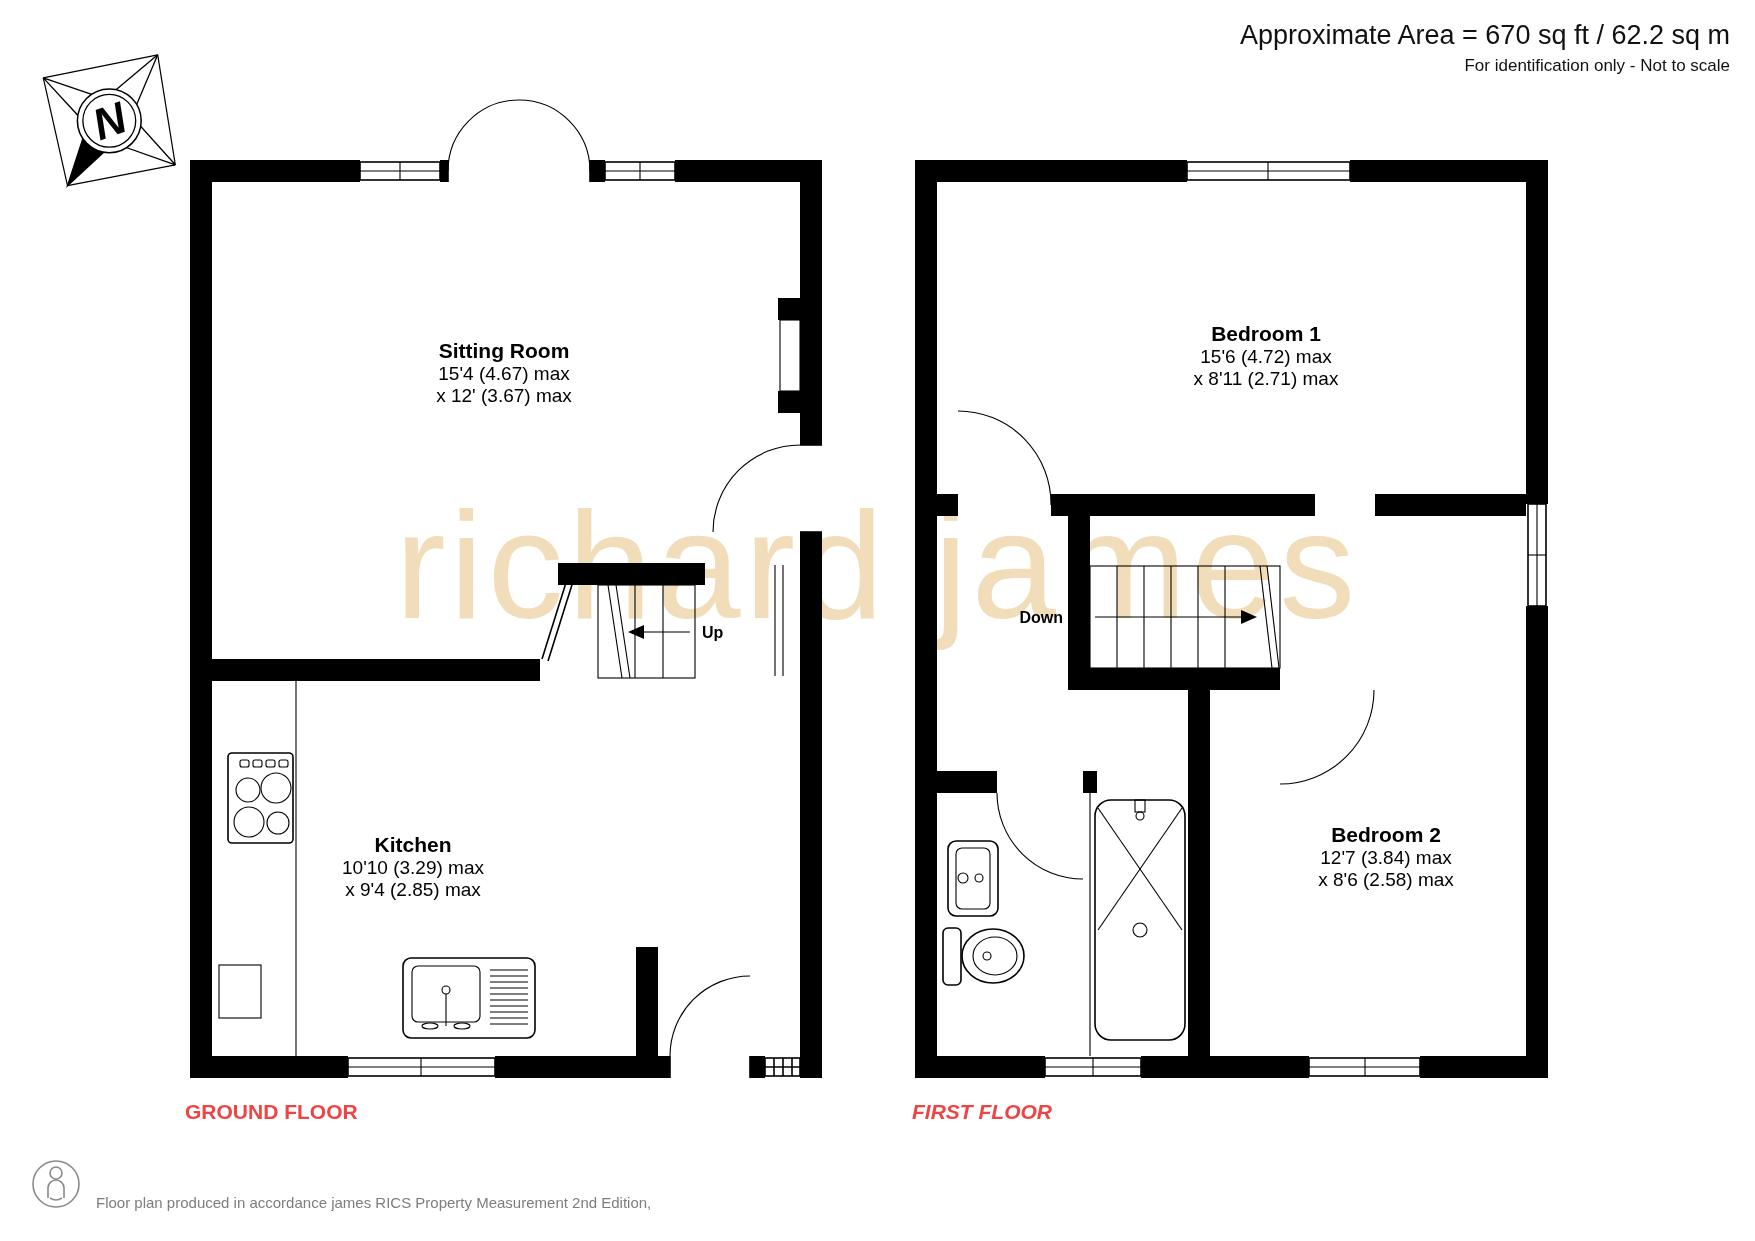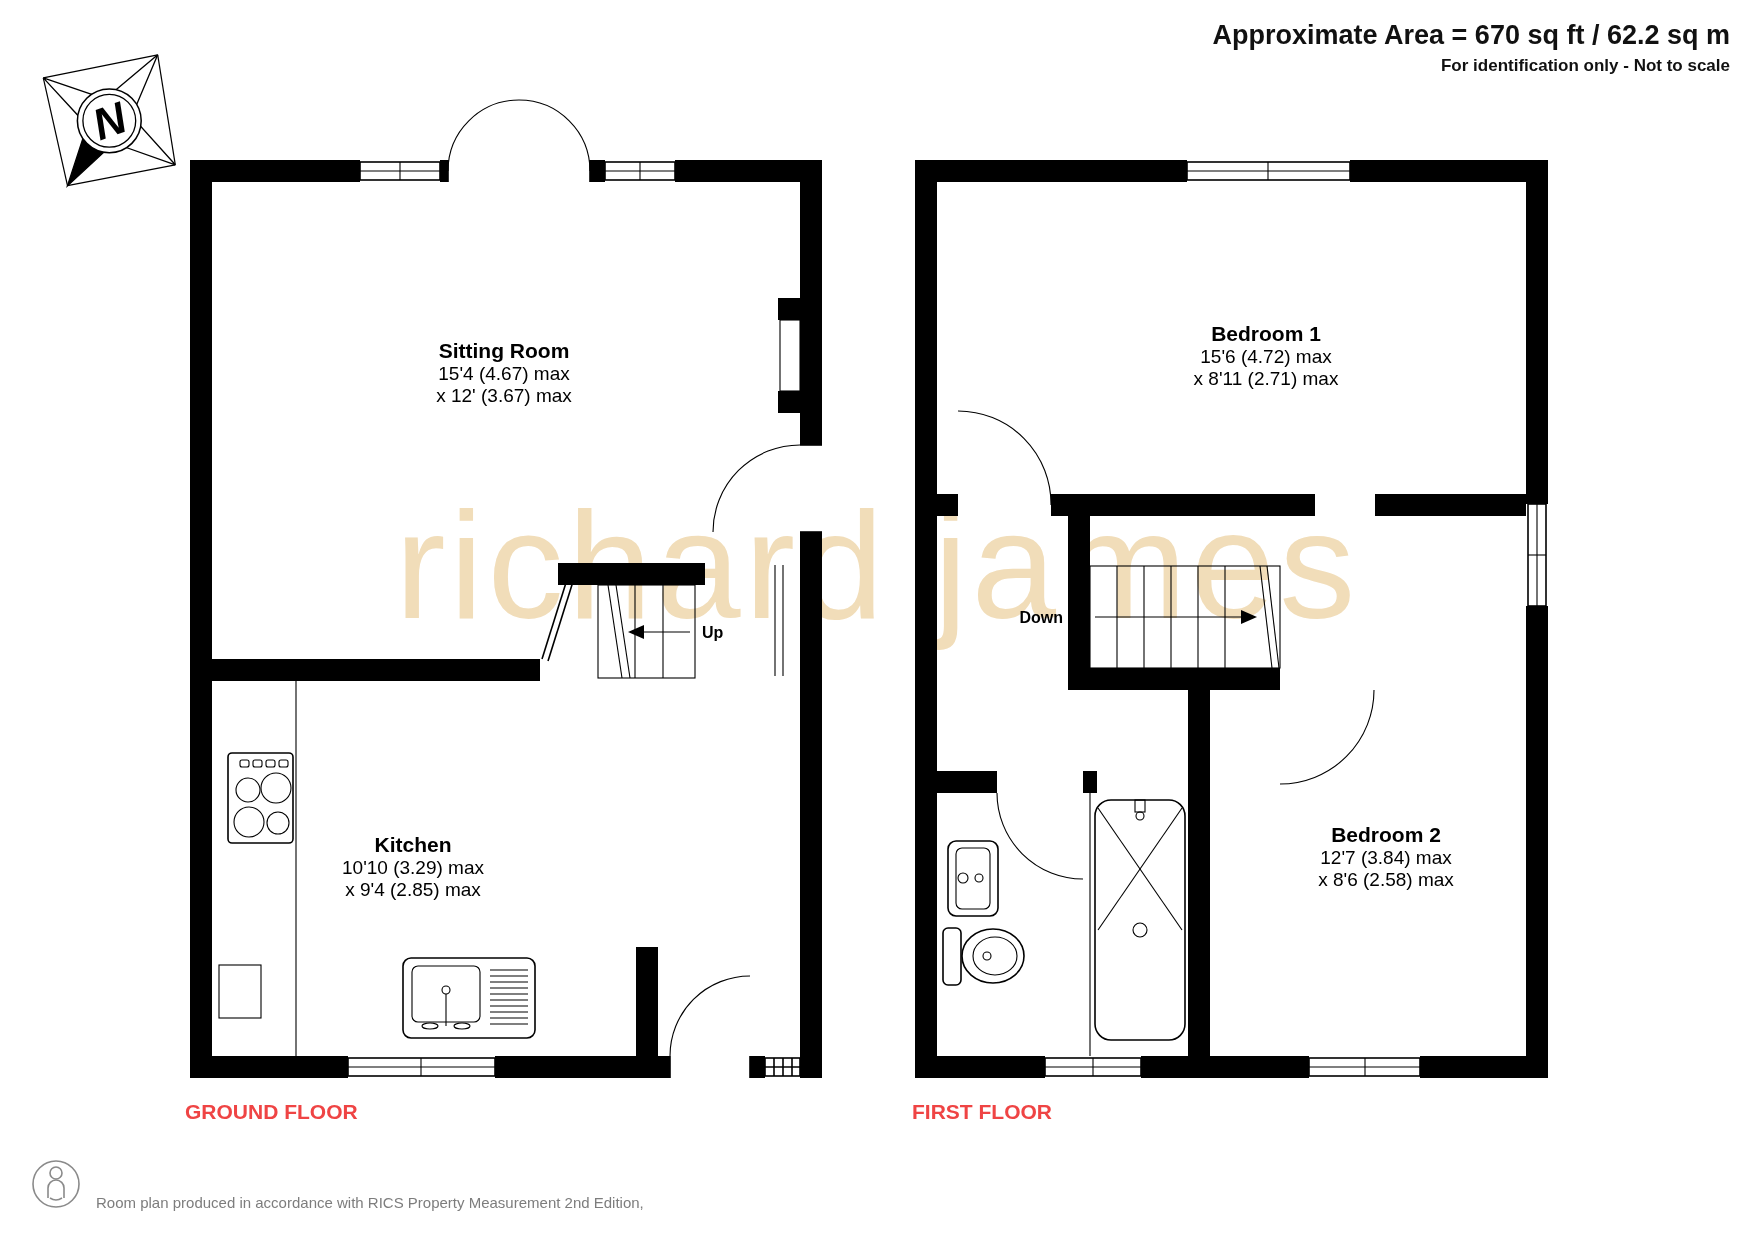--- a/index.html
+++ b/index.html
@@ -1,25 +1,25 @@
 <!DOCTYPE html>
 <html><head>
 <meta charset="utf-8">
 <style>
   html,body{margin:0;padding:0;background:#fff;}
   body{font-family:"Liberation Sans", sans-serif;}
   #stage{position:relative;width:1755px;height:1241px;background:#ffffff;overflow:hidden;}
-  .hdr{position:absolute;right:25px;text-align:right;color:#111;font-weight:bold;}
+  .hdr{position:absolute;right:25px;text-align:right;color:#111;}
   #hdr-area{top:20px;font-size:27px;}
   #hdr-note{top:56px;font-size:17px;margin-left:24px;}
   #watermark{position:absolute;left:395px;top:478px;font-size:152px;letter-spacing:4px;color:#f1ddb9;z-index:0;white-space:pre;}
   svg{position:absolute;z-index:1;}
   .floor-label{position:absolute;top:1100px;font-size:21px;font-weight:bold;color:#ef4444;z-index:2;}
   #gf-label{left:185px;}
-  #ff-label{left:912px;}
+  #ff-label{left:912px;font-style:italic;}
   .wall{fill:#000;stroke:none;}
   .thin{stroke:#000;stroke-width:1.6;fill:none;}
   .thin2{stroke:#000;stroke-width:1.1;fill:none;}
   .fixture{stroke:#000;stroke-width:1.6;fill:#fff;}
   .room-name{font-family:"Liberation Sans",sans-serif;font-size:21px;font-weight:bold;fill:#000;text-anchor:middle;}
   .room-dim{font-family:"Liberation Sans",sans-serif;font-size:19px;fill:#000;text-anchor:middle;}
   .stair-label{font-family:"Liberation Sans",sans-serif;font-size:16px;font-weight:bold;fill:#000;}
   #footer{position:absolute;left:30px;top:1158px;z-index:2;display:flex;color:#7d7d7d;}
   #footer .lines{margin-left:14px;font-size:15px;line-height:18px;white-space:pre;}
 </style>
@@ -283,19 +283,19 @@
   <div class="floor-label" id="ff-label">FIRST FLOOR</div>
 
   <div id="footer">
     <svg style="position:static;" width="52" height="52" viewBox="0 0 52 52">
       <circle cx="26" cy="26" r="23" fill="none" stroke="#8a8a8a" stroke-width="1.6"></circle>
       <circle cx="26" cy="15" r="6" fill="none" stroke="#8a8a8a" stroke-width="1.6"></circle>
       <path d="M18 40 V30 a8 8 0 0 1 16 0 V40" fill="none" stroke="#8a8a8a" stroke-width="1.6"></path>
       <path d="M20 40 q6 4 12 0" fill="none" stroke="#8a8a8a" stroke-width="1.6"></path>
     </svg>
     <div class="lines">
-      <div>Room plan produced in accordance with RICS Property Measurement 2nd Edition,</div>
+      <div>Floor plan produced in accordance james RICS Property Measurement 2nd Edition,</div>
       
       
     </div>
   </div>
 
 </div>
 
 </body></html>

